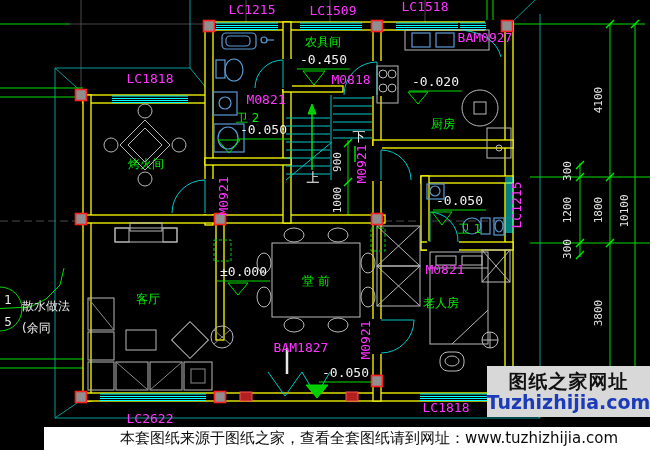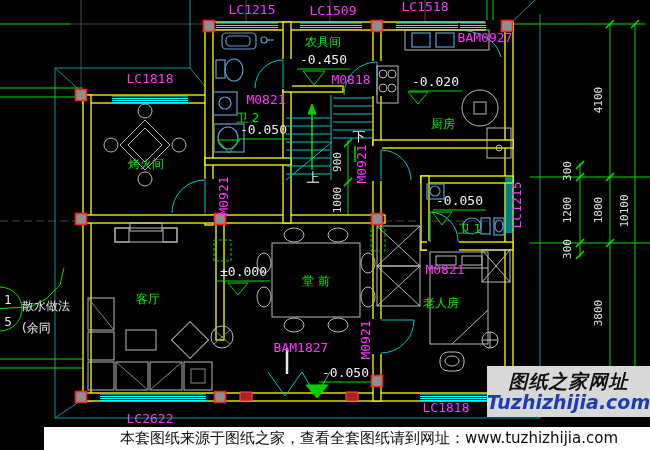--- a/index.html
+++ b/index.html
@@ -24,21 +24,21 @@
   .grid{stroke:#5c5c5c;stroke-width:0.8;}
   .eave{stroke:#0a9a9a;fill:none;stroke-width:1;}
   .col{fill:#8f8f8f;stroke:#ff2020;stroke-width:1.6;}
   .colr{fill:#b32020;stroke:#ff5050;stroke-width:1;}
   .gdash{stroke:#00cc00;stroke-width:1;fill:none;stroke-dasharray:3 2;}
   .tri{stroke:#00dd00;fill:none;stroke-width:1;}
   .trif{fill:#00cc00;stroke:#00dd00;}
   .white-ln{stroke:#e8e8e8;stroke-width:2.5;}
   .logo-box{position:absolute;left:487px;top:366px;width:163px;height:51px;
             background:#d8d8d8;display:flex;flex-direction:column;align-items:center;
-            justify-content:center;line-height:1.1;font-style:italic;}
+            justify-content:center;line-height:1.1;}
   .logo-title{font-size:19px;font-weight:bold;color:#111;letter-spacing:1px;}
   .logo-site{font-size:19px;font-weight:bold;color:#1b3bb8;}
   .footer{position:absolute;left:0;top:427px;width:650px;height:23px;background:#fff;
           display:flex;align-items:center;justify-content:center;margin-left:44px;}
   .footer span{font-size:15px;color:#0b0b0b;white-space:nowrap;}
 </style>
 </head>
 <body>
 
 <div class="stage">

